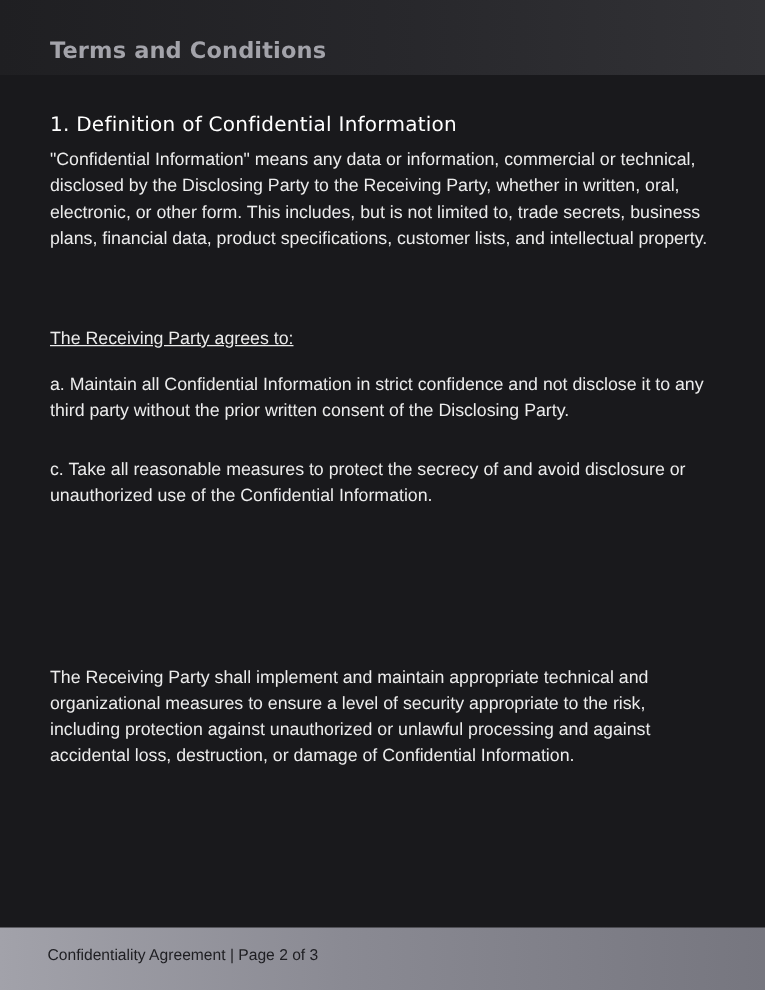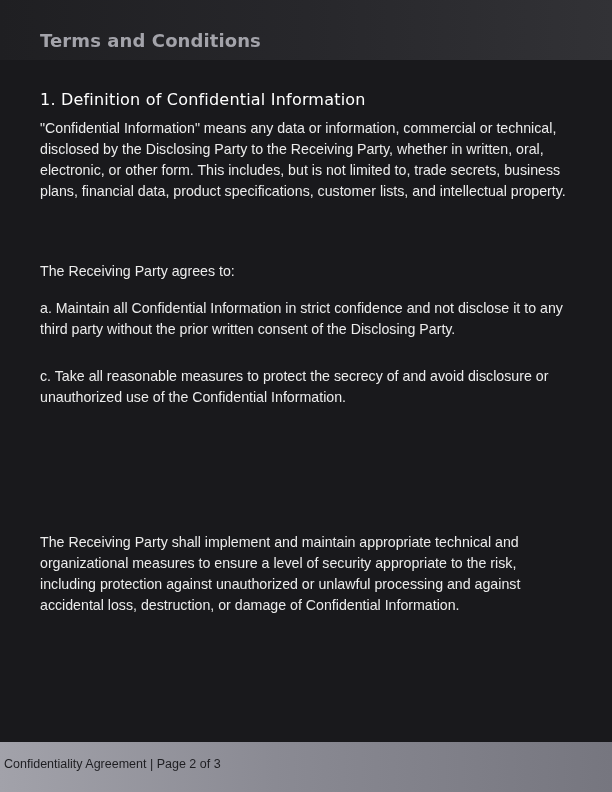--- a/index.html
+++ b/index.html
@@ -50,32 +50,32 @@
     .para {
       font-size: 14.2px;
       line-height: 21px;
       color: #ececec;
       margin: 0;
     }
     .section { margin-bottom: 0; }
     .s1 { position: absolute; top: 0; }
     .s2 { position: absolute; top: 173px; }
     .s3 { position: absolute; top: 444px; }
-    .intro { margin-bottom: 5px; }
+    .intro { margin-bottom: 5px; text-decoration: underline; }
     .item { margin-bottom: 26px; margin-top: 16px; }
     .footer {
       position: absolute;
       left: 0; top: 742px;
       width: 612px;
       height: 50px;
       background: linear-gradient(90deg, #a2a2aa 0%, #8a8a93 45%, #76767f 100%);
     }
     .footer-text {
       position: absolute;
-      left: 4px;
+      left: 38px;
       top: 14px;
       font-size: 12.5px;
       color: #1e1e22;
       line-height: 16px;
     }
   </style>
 </head>
 <body>
 
 <div class="header">

